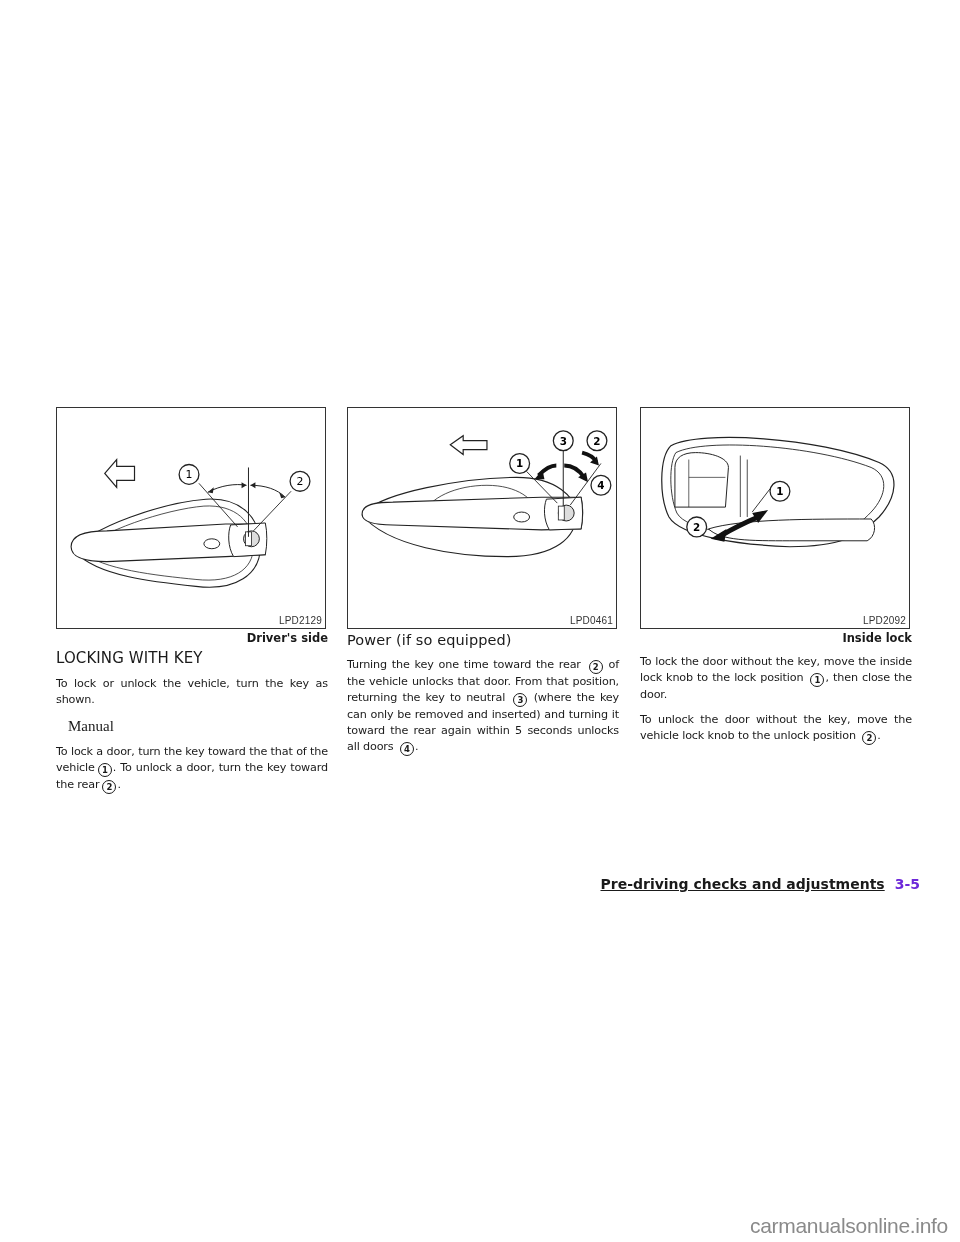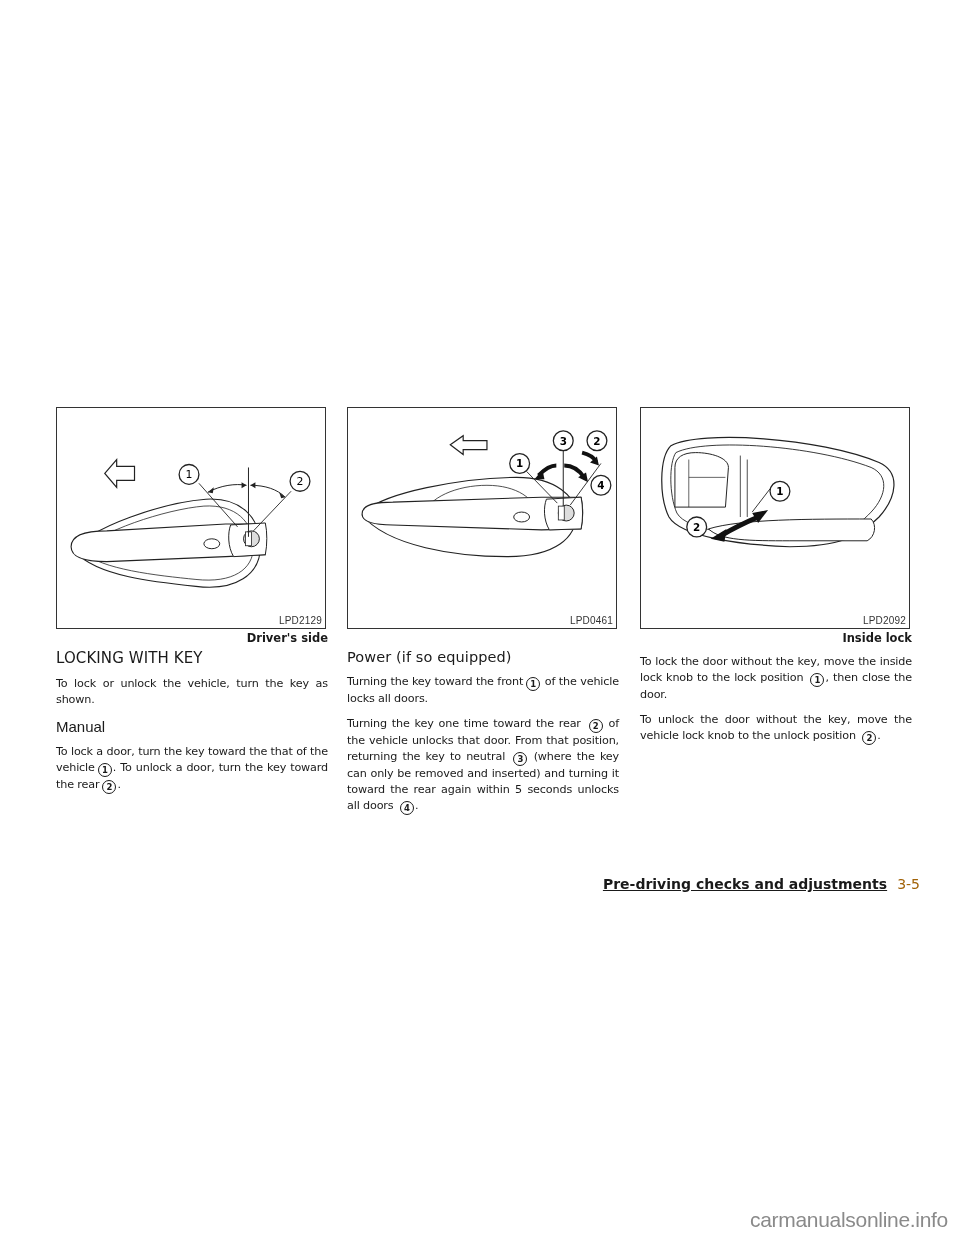--- a/index.html
+++ b/index.html
@@ -24,42 +24,42 @@
     font-family:"Liberation Sans",sans-serif; letter-spacing:0.2px;margin-top:48px;
   }
   .caption {
     text-align:right; font-weight:bold; font-size:11.5px; margin-top:2px; height:14px;
     font-family:"DejaVu Sans",sans-serif;
   }
   h1.sec {
     font-weight:normal; font-size:15px; margin:4px 0 0 0; letter-spacing:0.1px;
     font-family:"DejaVu Sans",sans-serif;
   }
-  .col2 h1.sec { margin-top:20px; font-size:14.5px; }
+  .col2 h1.sec { margin-top:3px; font-size:14.5px; }
   h2.sub {
-    font-weight:normal; font-size:15px; margin:10px 0 0 0;
-    font-family:Liberation Sans, sans-serif;
+    font-weight:normal; font-size:15px; margin:10px 0 0 12px;
+    font-family:Liberation Serif, serif;
   }
   p {
     font-size:11.2px; line-height:16px; margin:9px 0 0 0; text-align:justify;
     font-family:"DejaVu Sans",sans-serif; letter-spacing:-0.15px;
   }
   .num {
     display:inline-block; width:12px; height:12px; border:1.3px solid #1a1a1a; border-radius:50%;
     font-size:8.5px; font-weight:bold; line-height:12px; text-align:center; box-sizing:content-box;
     vertical-align:-2px; margin:0 1px 0 3px;
   }
   .footer {
     position:absolute; top:876px; right:40px; font-size:14px;
     font-family:"DejaVu Sans",sans-serif;
   }
   .footer .sect { font-weight:bold;text-decoration:underline; }
-  .footer .page { margin-left:10px; font-weight:normal; color:#a16207; }
+  .footer .page { margin-left:10px; font-weight:bold; color:#6d28d9; }
   .watermark {
-    position:absolute; right:12px; bottom:10px; font-size:21px; color:#8a8a8a;
+    position:absolute; right:12px; bottom:4px; font-size:21px; color:#8a8a8a;
     font-family:"Liberation Sans",sans-serif; letter-spacing:-0.3px;
   }
 </style>
 </head>
 <body>
 
 <div class="col col1">
   <div class="figure">
     <svg viewBox="0 0 270 222">
 
@@ -130,23 +130,20 @@
       <text x="251" y="37" font-size="10.5" text-anchor="middle" font-weight="bold" font-family="DejaVu Sans, sans-serif">2</text>
       <circle cx="217" cy="33" r="10" fill="#fff" stroke="#222" stroke-width="1.3"></circle>
       <text x="217" y="37" font-size="10.5" text-anchor="middle" font-weight="bold" font-family="DejaVu Sans, sans-serif">3</text>
       <circle cx="255" cy="78" r="10" fill="#fff" stroke="#222" stroke-width="1.3"></circle>
       <text x="255" y="82" font-size="10.5" text-anchor="middle" font-weight="bold" font-family="DejaVu Sans, sans-serif">4</text>
     </svg>
     <span class="fig-code">LPD0461</span>
   </div>
   <h1 class="sec">Power (if so equipped)</h1>
   <p>
-    <span>Turning the key toward the front</span><span class="num">1</span> <span>of the vehicle locks all doors.</span>
-  </p>
-  <p>
     <span>Turning the key one time toward the rear</span> <span class="num">2</span> <span>of the vehicle unlocks that door. From that position, returning the key to neutral</span> <span class="num">3</span> <span>(where the key can only be removed and inserted) and turning it toward the rear again within 5 seconds unlocks all doors</span> <span class="num">4</span><span>.</span>
   </p>
 </div>
 
 <div class="col col3">
   <div class="figure">
     <svg viewBox="0 0 270 222">
       <path d="M30,38 C60,22 180,30 240,55 C262,65 258,90 240,110 C220,130 200,140 150,140 C100,138 40,130 28,110 C18,90 18,50 30,38 Z" fill="none" stroke="#222" stroke-width="1.2"></path>
       <path d="M35,45 C65,30 175,38 232,60 C250,68 248,88 232,105 C214,124 196,132 150,132 C102,130 46,124 36,106 C28,88 28,55 35,45 Z" fill="none" stroke="#222" stroke-width="0.9"></path>
       <path d="M34,60 L34,100 L85,100 L88,60 C88,50 70,45 55,45 C42,45 34,50 34,60 Z" fill="#fff" stroke="#222" stroke-width="1"></path>

